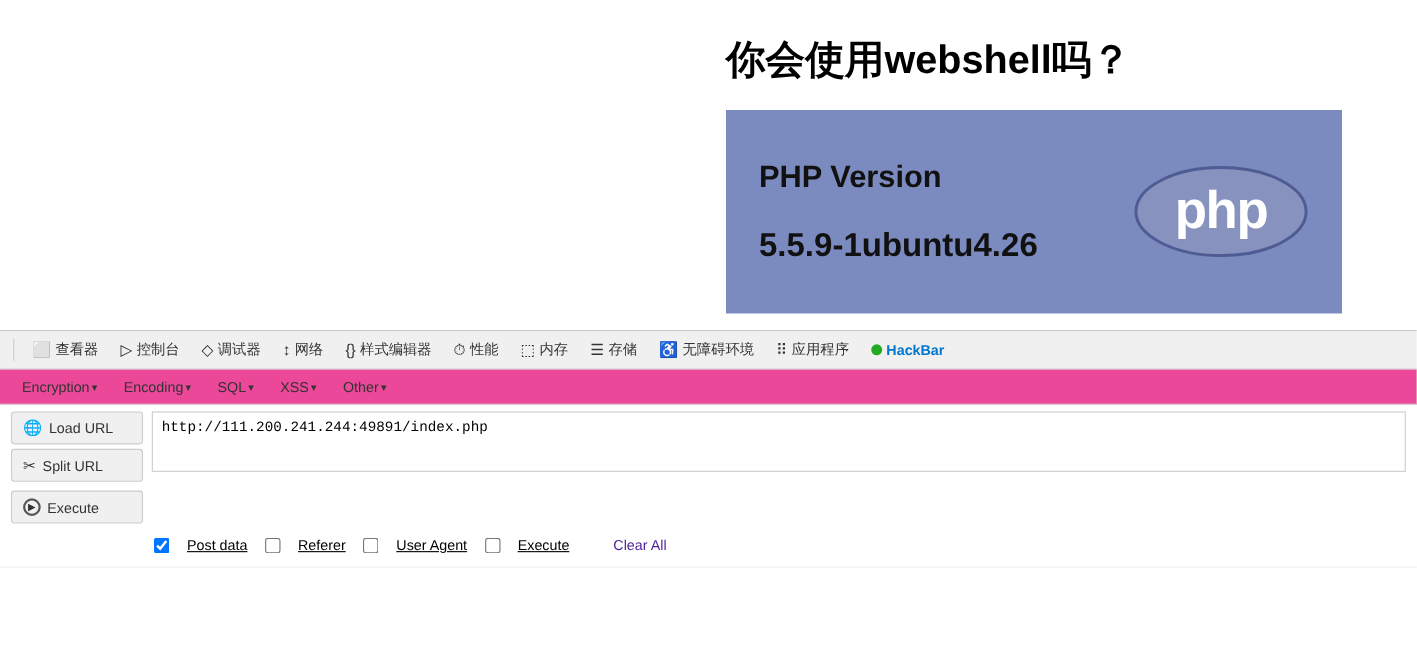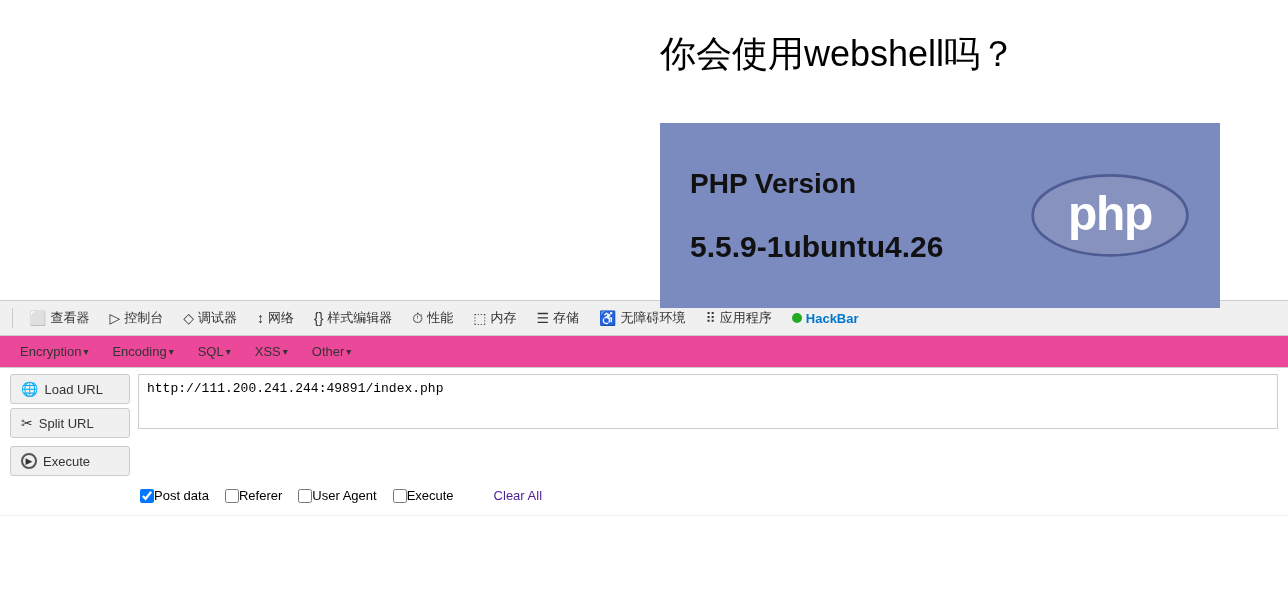--- a/index.html
+++ b/index.html
@@ -11,37 +11,36 @@
       height: 300px;
       background: #fff;
       position: relative;
     }
 
     .chinese-title {
       position: absolute;
       top: 30px;
       left: 660px;
       font-size: 36px;
-      font-weight: normal;
+      font-weight: bold;
       color: #000;
       white-space: nowrap;
     }
 
     .php-box {
       position: absolute;
       top: 100px;
       left: 660px;
       width: 560px;
       height: 185px;
       background: #7b8abf;
       display: flex;
       align-items: center;
       justify-content: space-between;
       padding: 20px 30px;
-      margin-top: 23px;
     }
 
     .php-text-area {
       color: #000;
     }
 
     .php-version-label {
       font-size: 28px;
       font-weight: bold;
       margin-bottom: 30px;
@@ -209,21 +208,22 @@
       display: flex;
       align-items: center;
       gap: 16px;
       padding: 6px 0 6px 130px;
       font-size: 13px;
     }
 
     .cb-item {
       display: flex;
       align-items: flex-end;
-      gap: 0;
+      gap: 16px;
+      text-decoration: underline;
     }
 
     .cb-item input[type="checkbox"] {
       width: 14px;
       height: 14px;
       cursor: pointer;
     }
 
     .clear-all-link {
       color: #4c1d95;

